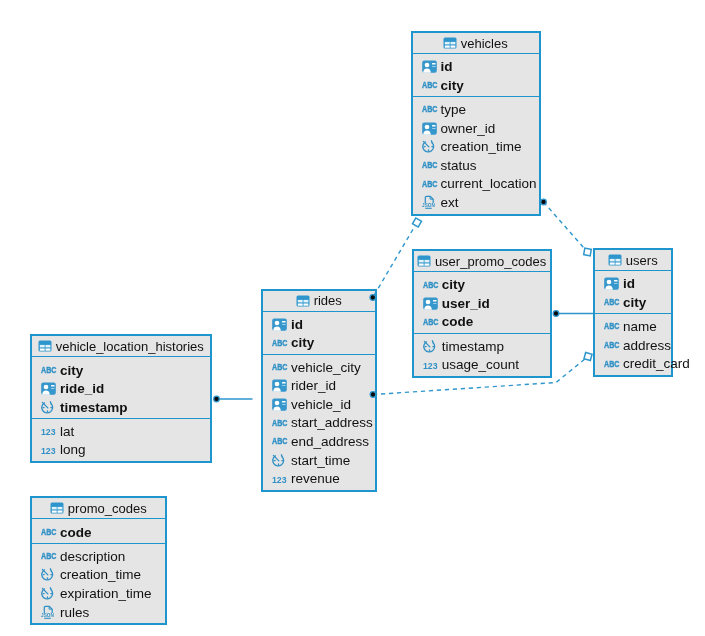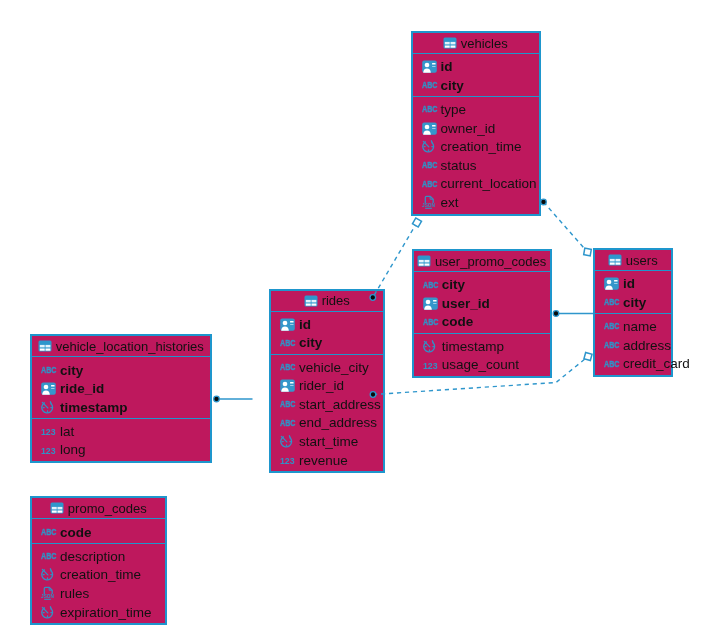--- a/index.html
+++ b/index.html
@@ -1,18 +1,18 @@
 <!DOCTYPE html>
 <html><head>
 <meta charset="utf-8">
 <style>
   html,body{margin:0;padding:0;}
   body{width:705px;height:636px;background:#ffffff;font-family:"Liberation Sans",sans-serif;overflow:hidden;}
   #stage{position:relative;width:705px;height:636px;}
-  .tbl{position:absolute;box-sizing:border-box;background:#be185d;border:2px solid #1e96cd;text-align:center;}
+  .tbl{position:absolute;box-sizing:border-box;background:#e5e5e5;border:2px solid #1e96cd;text-align:center;}
   .hdr{height:20px;border-bottom:1.4px solid #1e96cd;display:flex;align-items:center;justify-content:center;gap:3.5px;font-size:13px;color:#111;white-space:nowrap;}
   .sec{padding:3.5px 0 1.5px 0;}
   .sec.fl{border-top:1.4px solid #1e96cd;padding:3px 0 2px 0;}
   .row{height:18.6px;display:flex;align-items:center;padding-left:9px;font-size:13.5px;color:#111;white-space:nowrap;}
   .s{flex:0 0 19px;display:flex;align-items:center;text-decoration:underline;}
   .pk .row{font-weight:bold;}
   .ic{flex:0 0 auto;display:block;}
   svg text{font-family:"Liberation Sans",sans-serif;}
   #wires{position:absolute;left:0;top:0;z-index:5;pointer-events:none;}
 </style>
@@ -178,21 +178,21 @@
             </svg>
           </span>address</div>
       <div class="row"><span class="s">
             <svg class="ic" width="16" height="8" viewBox="0 0 16 8">
               <text x="0" y="7.3" font-size="9" font-weight="bold" fill="#3191c6" stroke="#3191c6" stroke-width="0.35" textLength="15.5" lengthAdjust="spacingAndGlyphs">ABC</text>
             </svg>
           </span>credit_card</div>
     </div>
   </div>
 
-  <div class="tbl" style="left:269px;top:288.6px;width:116px;">
+  <div class="tbl" style="left:261px;top:288.6px;width:116px;">
     <div class="hdr"><svg class="ic" width="14" height="12" viewBox="0 0 14 12">
           <rect x="0.5" y="0.5" width="13" height="11" rx="1.5" fill="#2e96cc"></rect>
           <rect x="1.8" y="4.9" width="4.9" height="2.5" fill="#e2f2fb"></rect>
           <rect x="7.5" y="4.9" width="4.9" height="2.5" fill="#e2f2fb"></rect>
           <rect x="1.8" y="8.5" width="4.9" height="2.2" fill="#fff"></rect>
           <rect x="7.5" y="8.5" width="4.9" height="2.2" fill="#fff"></rect>
         </svg>rides</div>
     <div class="sec pk">
       <div class="row"><span class="s">
             <svg class="ic" width="15" height="13" viewBox="0 0 15 13">
@@ -217,20 +217,29 @@
           </span>vehicle_city</div>
       <div class="row"><span class="s">
             <svg class="ic" width="15" height="13" viewBox="0 0 15 13">
               <rect x="0.2" y="0.5" width="14.6" height="12.2" rx="2" fill="#3597cb"></rect>
               <circle cx="5" cy="5" r="2.35" fill="#fff"></circle>
               <path d="M1.2 12.7 C1.2 10 2.8 8.5 5 8.5 C7.2 8.5 8.8 10 8.8 12.7 Z" fill="#fff"></path>
               <rect x="10" y="3.1" width="3.6" height="1.45" rx="0.5" fill="#fff"></rect>
               <rect x="10" y="5.9" width="3.6" height="1.2" rx="0.5" fill="#9fd1ec"></rect>
             </svg>
           </span>rider_id</div>
+      <div class="row"><span class="s">
+            <svg class="ic" width="15" height="13" viewBox="0 0 15 13">
+              <rect x="0.2" y="0.5" width="14.6" height="12.2" rx="2" fill="#3597cb"></rect>
+              <circle cx="5" cy="5" r="2.35" fill="#fff"></circle>
+              <path d="M1.2 12.7 C1.2 10 2.8 8.5 5 8.5 C7.2 8.5 8.8 10 8.8 12.7 Z" fill="#fff"></path>
+              <rect x="10" y="3.1" width="3.6" height="1.45" rx="0.5" fill="#fff"></rect>
+              <rect x="10" y="5.9" width="3.6" height="1.2" rx="0.5" fill="#9fd1ec"></rect>
+            </svg>
+          </span>vehicle_id</div>
       <div class="row"><span class="s">
             <svg class="ic" width="16" height="8" viewBox="0 0 16 8">
               <text x="0" y="7.3" font-size="9" font-weight="bold" fill="#3191c6" stroke="#3191c6" stroke-width="0.35" textLength="15.5" lengthAdjust="spacingAndGlyphs">ABC</text>
             </svg>
           </span>start_address</div>
       <div class="row"><span class="s">
             <svg class="ic" width="16" height="8" viewBox="0 0 16 8">
               <text x="0" y="7.3" font-size="9" font-weight="bold" fill="#3191c6" stroke="#3191c6" stroke-width="0.35" textLength="15.5" lengthAdjust="spacingAndGlyphs">ABC</text>
             </svg>
           </span>end_address</div>
@@ -330,40 +339,40 @@
               <g fill="none" stroke="#3191c6" stroke-width="1.35" stroke-linecap="round">
                 <path d="M 10.2 2.9 A 5.4 5.4 0 1 1 3.4 1.9"></path>
                 <path d="M 1.4 1.4 L 6.8 6.9"></path>
                 <path d="M 2.2 6.6 H 3.1"></path>
                 <path d="M 9.9 6.6 H 10.8"></path>
                 <path d="M 6.5 9.9 V 10.8"></path>
                 <path d="M 10.2 2.9 L 9.4 0.8"></path>
               </g>
             </svg>
           </span>creation_time</div>
+      <div class="row"><span class="s">
+            <svg class="ic" width="13" height="13" viewBox="0 0 13 13">
+              <g fill="none" stroke="#3191c6" stroke-width="1.35" stroke-linecap="round">
+                <path d="M 10.2 2.9 A 5.4 5.4 0 1 1 3.4 1.9"></path>
+                <path d="M 1.4 1.4 L 6.8 6.9"></path>
+                <path d="M 2.2 6.6 H 3.1"></path>
+                <path d="M 9.9 6.6 H 10.8"></path>
+                <path d="M 6.5 9.9 V 10.8"></path>
+                <path d="M 10.2 2.9 L 9.4 0.8"></path>
+              </g>
+            </svg>
+          </span>expiration_time</div>
       <div class="row"><span class="s">
             <svg class="ic" width="13" height="14" viewBox="0 0 13 14">
               <path d="M3.3 8 V2.4 a1.1 1.1 0 0 1 1.1 -1.1 h3.9 l2.9 2.9 V8" fill="none" stroke="#3191c6" stroke-width="1.25"></path>
               <path d="M8.1 1.3 v2.9 h3.1" fill="none" stroke="#3191c6" stroke-width="1"></path>
               <text x="0.1" y="11.6" font-size="5.6" font-weight="bold" fill="#3191c6" textLength="12.8" lengthAdjust="spacingAndGlyphs">JSON</text>
               <path d="M3.2 13.3 h6.6" stroke="#3191c6" stroke-width="1.1"></path>
             </svg>
           </span>rules</div>
-      <div class="row"><span class="s">
-            <svg class="ic" width="13" height="13" viewBox="0 0 13 13">
-              <g fill="none" stroke="#3191c6" stroke-width="1.35" stroke-linecap="round">
-                <path d="M 10.2 2.9 A 5.4 5.4 0 1 1 3.4 1.9"></path>
-                <path d="M 1.4 1.4 L 6.8 6.9"></path>
-                <path d="M 2.2 6.6 H 3.1"></path>
-                <path d="M 9.9 6.6 H 10.8"></path>
-                <path d="M 6.5 9.9 V 10.8"></path>
-                <path d="M 10.2 2.9 L 9.4 0.8"></path>
-              </g>
-            </svg>
-          </span>expiration_time</div>
     </div>
   </div>
 
   <svg id="wires" width="705" height="636" viewBox="0 0 705 636">
     <g fill="none" stroke="#2e96cc" stroke-width="1.5">
       <path d="M216.5 399 H252.5"></path>
       <path d="M556 313.5 H593"></path>
       <path d="M543.5 202 L587.5 252" stroke-dasharray="4.2,3.8" stroke-width="1.4"></path>
       <path d="M417 222.5 L372.8 297.5" stroke-dasharray="4.2,3.8" stroke-width="1.4"></path>
       <path d="M373 394.5 L556 382.5 L588 356.5" stroke-dasharray="4.2,3.8" stroke-width="1.4"></path>

